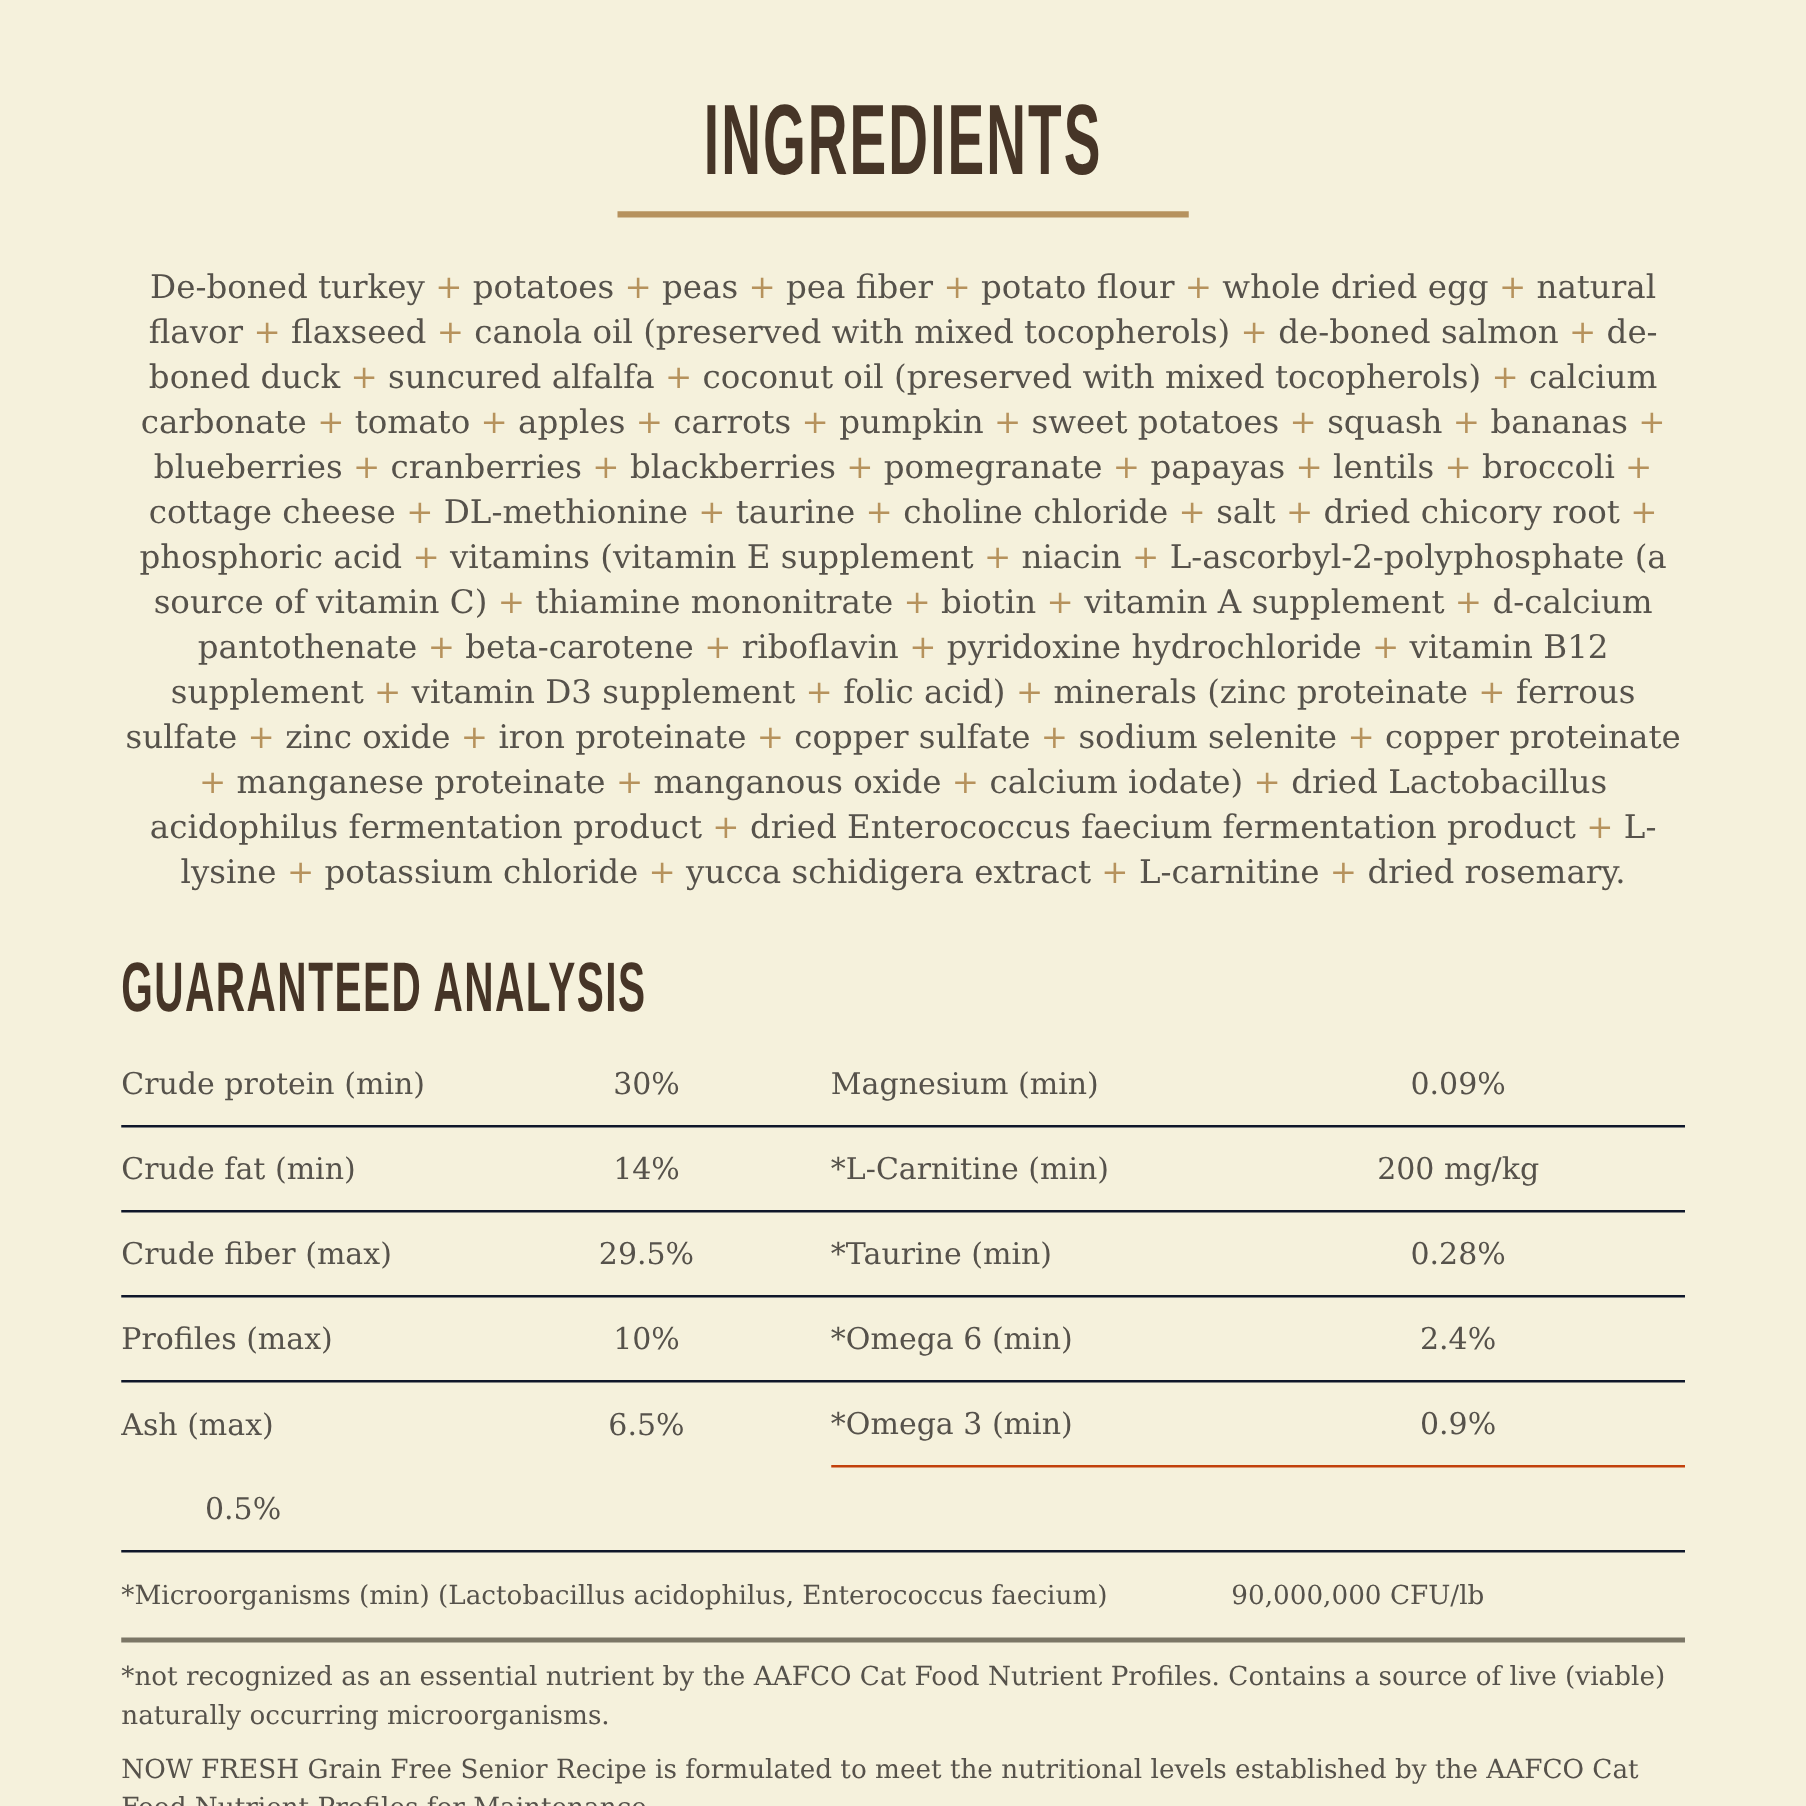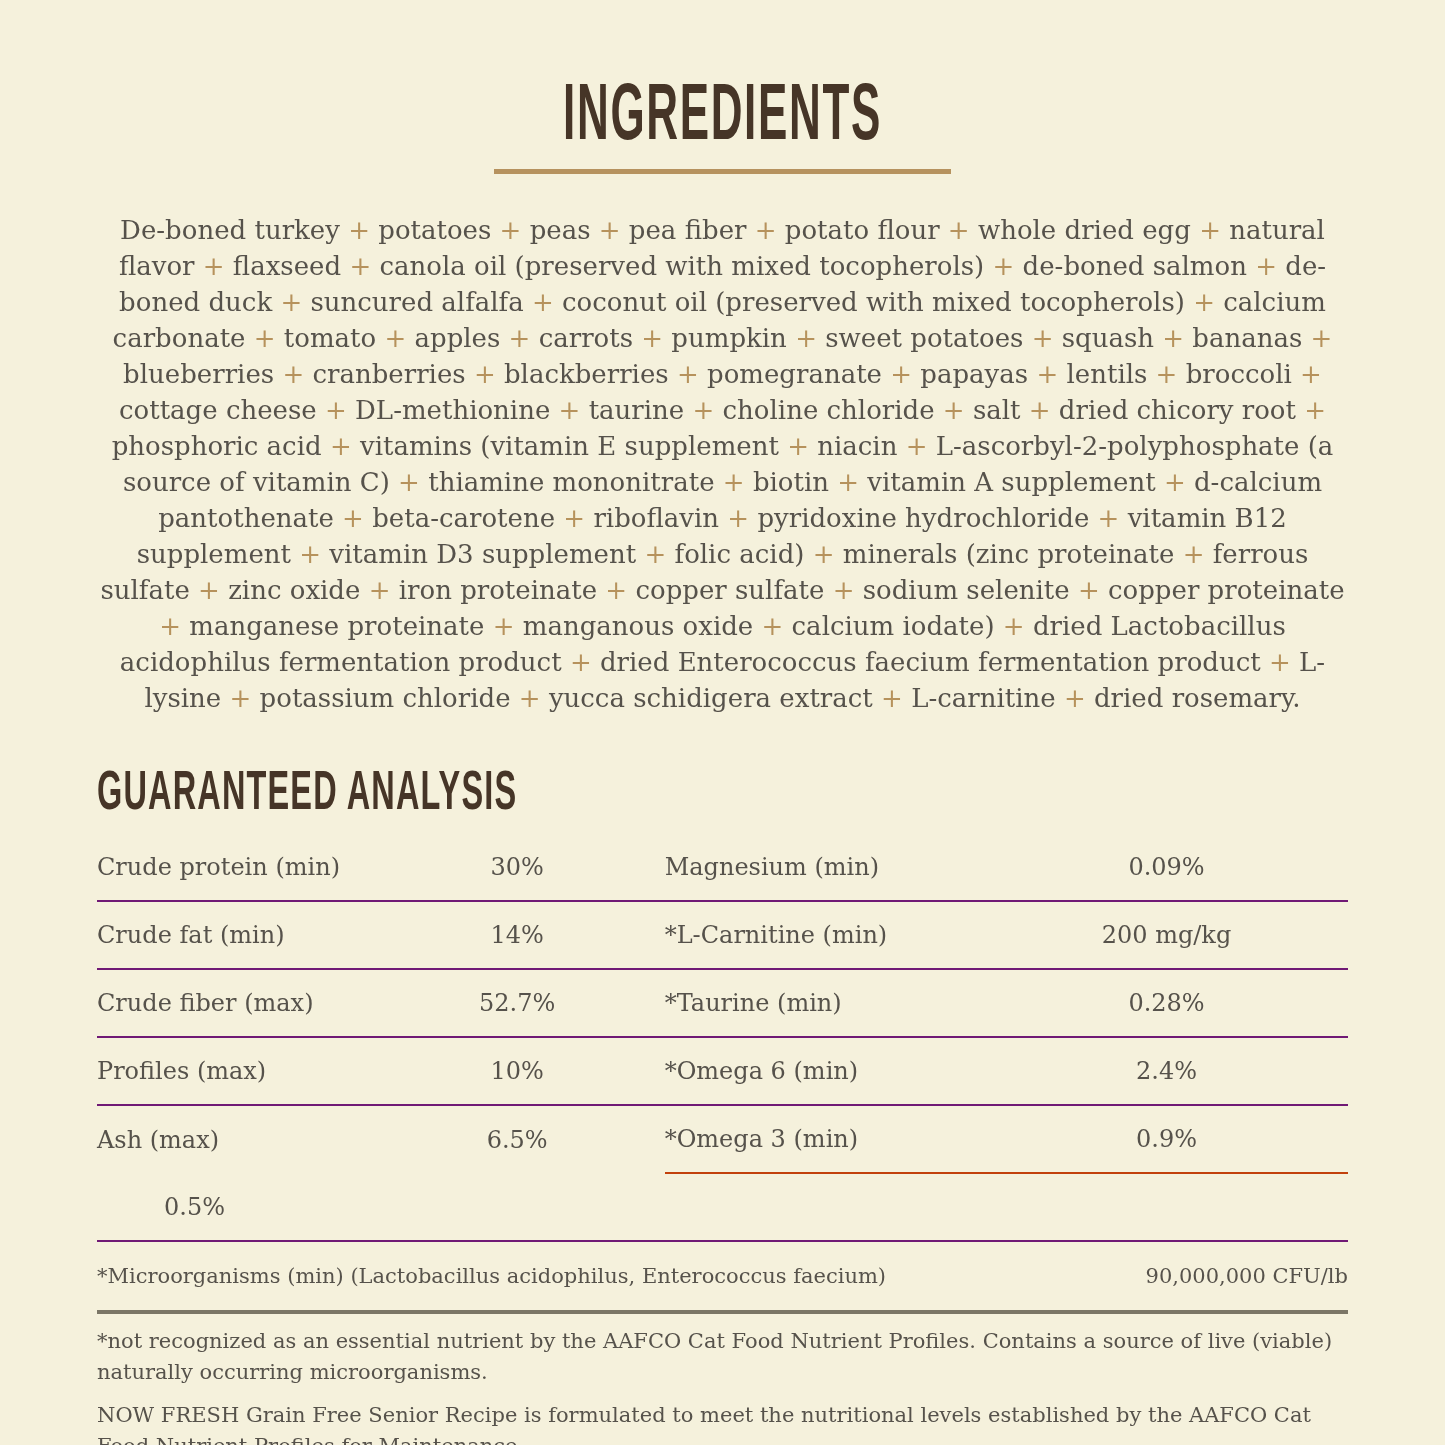--- a/index.html
+++ b/index.html
@@ -46,38 +46,38 @@
     font-size:56px;
     line-height:1;
     letter-spacing:2px;
     color:#463527;
     transform:scaleX(0.58);
     transform-origin:left center;
   }
 
   .ga-table{margin-top:16px;font-size:24px;}
   .ga-row{display:flex;height:68px;box-sizing:border-box;}
-  .ga-row.rule-full{border-bottom:2px solid #701a75;}
+  .ga-row.rule-full{border-bottom:2px solid #0f172a;}
   .ga-half{display:flex;align-items:center;box-sizing:border-box;}
   .ga-half.left{width:525px;}
   .ga-half.right{width:693px;margin-left:50px;gap:36px;}
   .ga-half.rule-right{border-bottom:2px solid #c2410c;}
   .ga-label{flex:1;text-align:left;}
   .ga-value{text-align:center;}
   .ga-half.left  .ga-value{width:195px;}
   .ga-half.right .ga-value{width:363px;}
 
   .micro-row{
     display:flex;align-items:center;
     height:72px;box-sizing:border-box;
     border-bottom:4px solid #7b7666;
     font-size:21px;
   }
   .micro-label{flex:1;}
-  .micro-value{width:363px;text-align:right;}
+  .micro-value{width:363px;text-align:left;}
 
   .footnote{margin:12px 0 0 0;font-size:21px;line-height:31px;}
   .footnote:first-of-type{margin-top:11px;}
 </style>
 </head>
 <body>
 
 <div class="content">
 
   <h1 class="main-title">INGREDIENTS</h1>
@@ -104,21 +104,21 @@
           <span class="ga-value">14%</span>
         </div>
         <div class="ga-half right">
           <span class="ga-label">*L-Carnitine (min)</span>
           <span class="ga-value">200 mg/kg</span>
         </div>
       </div>
       <div class="ga-row rule-full">
         <div class="ga-half left">
           <span class="ga-label">Crude fiber (max)</span>
-          <span class="ga-value">52.7%</span>
+          <span class="ga-value">29.5%</span>
         </div>
         <div class="ga-half right">
           <span class="ga-label">*Taurine (min)</span>
           <span class="ga-value">0.28%</span>
         </div>
       </div>
       <div class="ga-row rule-full">
         <div class="ga-half left">
           <span class="ga-label">Profiles (max)</span>
           <span class="ga-value">10%</span>

